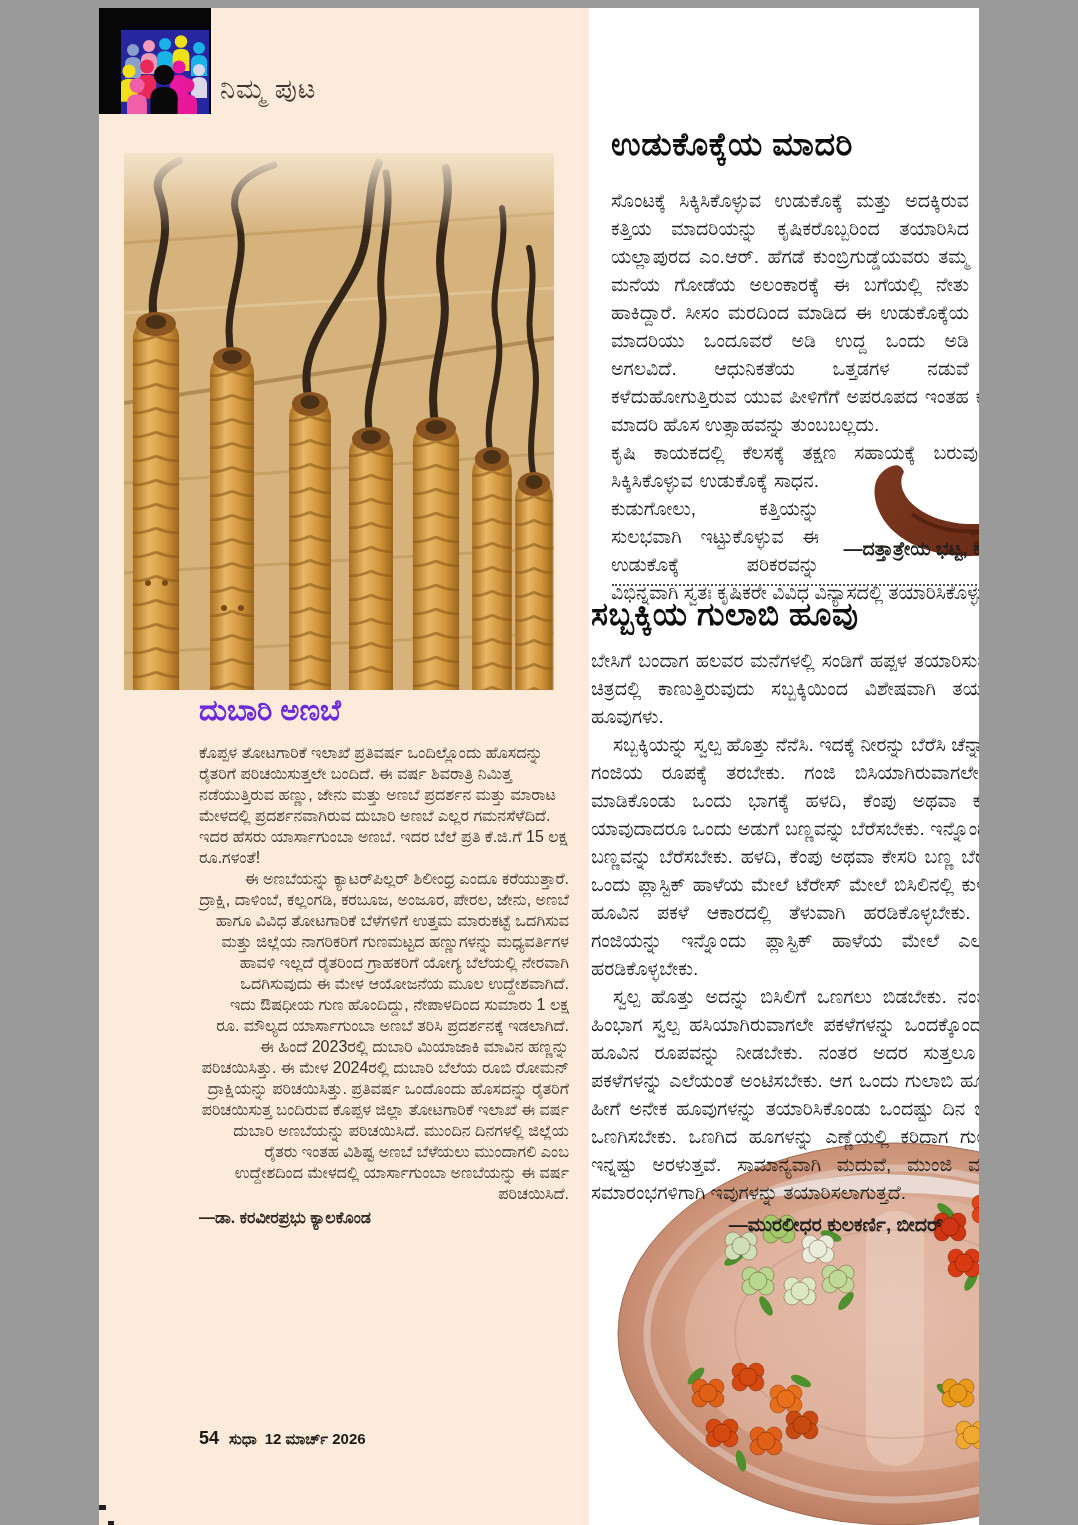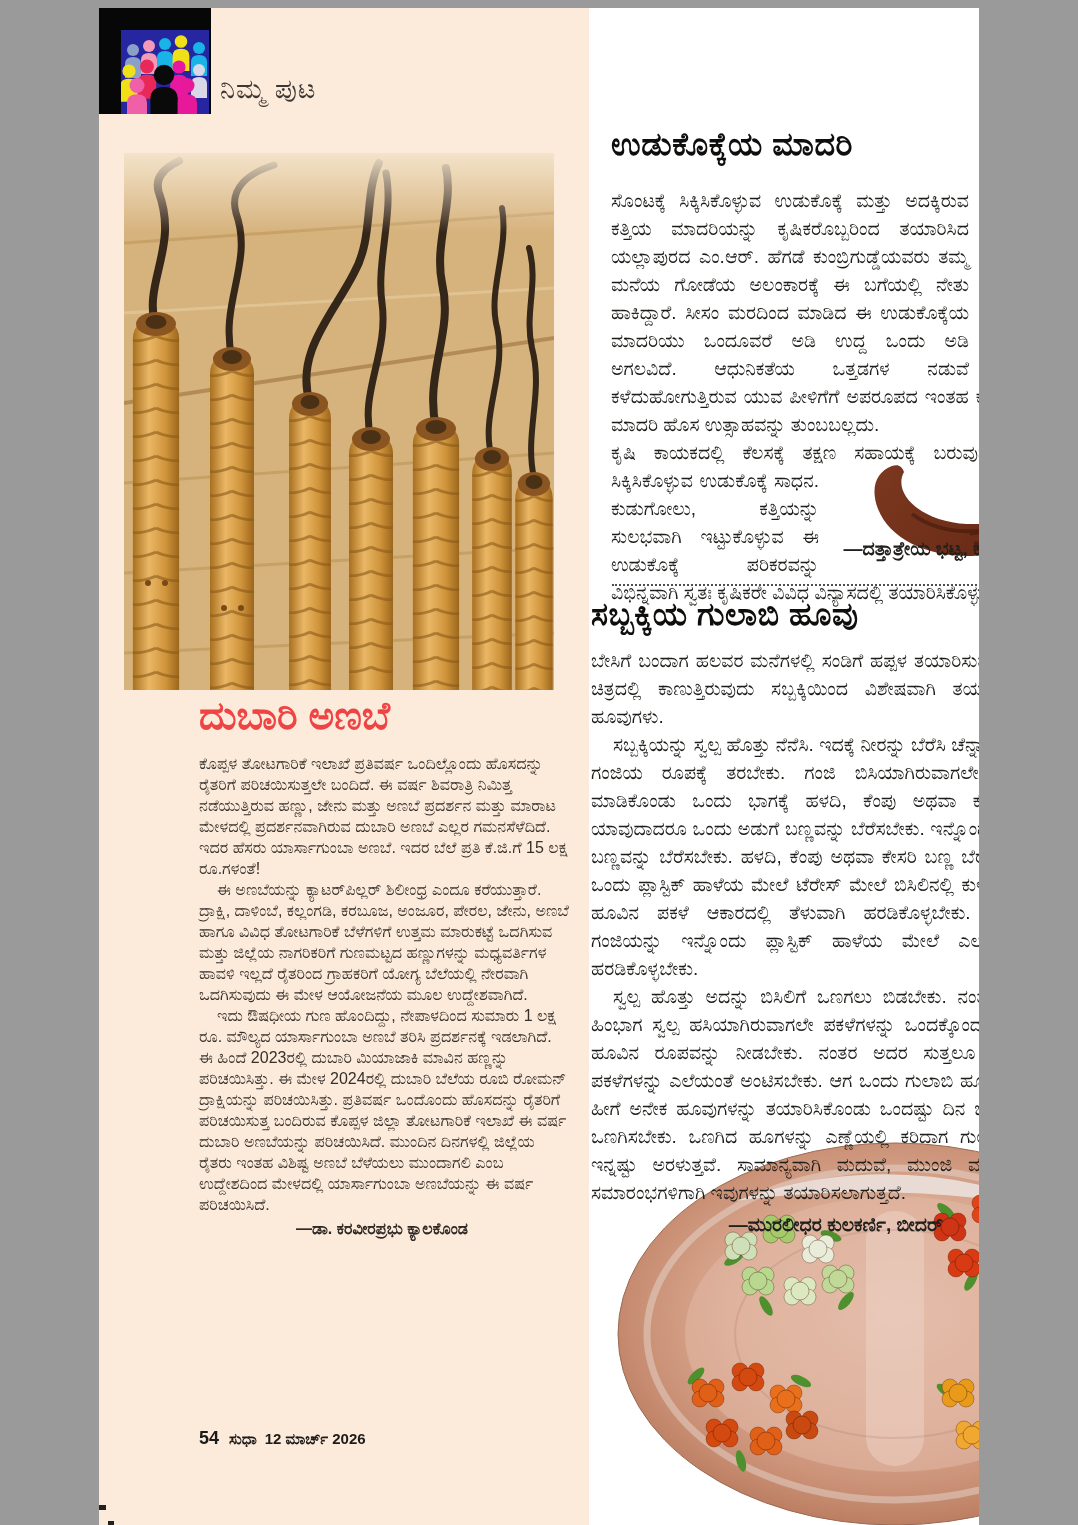--- a/index.html
+++ b/index.html
@@ -15,25 +15,25 @@
   .logo-inner { position:absolute; left:22px; top:22px; width:88px; height:84px; }
   .section-label { position:absolute; left:121px; top:66px; font-size:27px; color:#3c3732; letter-spacing:1px; }
 
   
   .photo-cordyceps { position:absolute; left:25px; top:145px; width:430px; height:537px; }
   .photo-sickle    { position:absolute; left:753px; top:6px;  width:325px; height:552px; z-index:1; }
   .photo-plate     { position:absolute; left:517px; top:1133px; width:558px; height:386px; }
 
   
   .left-article { position:absolute; left:100px; top:686px; width:370px; z-index:2; }
-  .left-article h2 { margin:0 0 14px 0; font-size:39px; font-weight:bold; color:#ef4444; }
+  .left-article h2 { margin:0 0 14px 0; font-size:29px; font-weight:bold; color:#6d28d9; }
   .left-article p { margin:0; font-size:16px; line-height:21px; color:#35302a; }
-  .left-article p.indent { text-indent:18px; }
+  .left-article p.indent { text-indent:18px;text-align:right; }
   .left-article .byline { margin-top:3px; padding-right:4px; font-size:16px; line-height:22px;
-    font-weight:bold; color:#2d2823; text-align:center; }
+    font-weight:bold; color:#2d2823; text-align:left; }
 
   
   .right-col { position:absolute; left:512px; top:106px; width:498px; z-index:2; }
   .right-col h2.title-1 { margin:12px 0 24px 0; font-size:32px; font-weight:bold; color:#0f0e0d; letter-spacing:.5px; }
   .right-col p, .article-2 p { margin:0; font-size:19px; line-height:28px; color:#1f1d1a; text-align:justify; }
   .sickle-spacer { float:right; width:300px; height:392px;
     shape-outside:polygon(160px 0px, 300px 0px, 300px 392px, 10px 392px, 10px 292px, 260px 292px, 260px 177px, 160px 177px); }
   .byline-1 { position:absolute; left:4px; top:424px; width:414px; font-size:19px; font-weight:bold;
     color:#22201d; text-align:right; }
 

